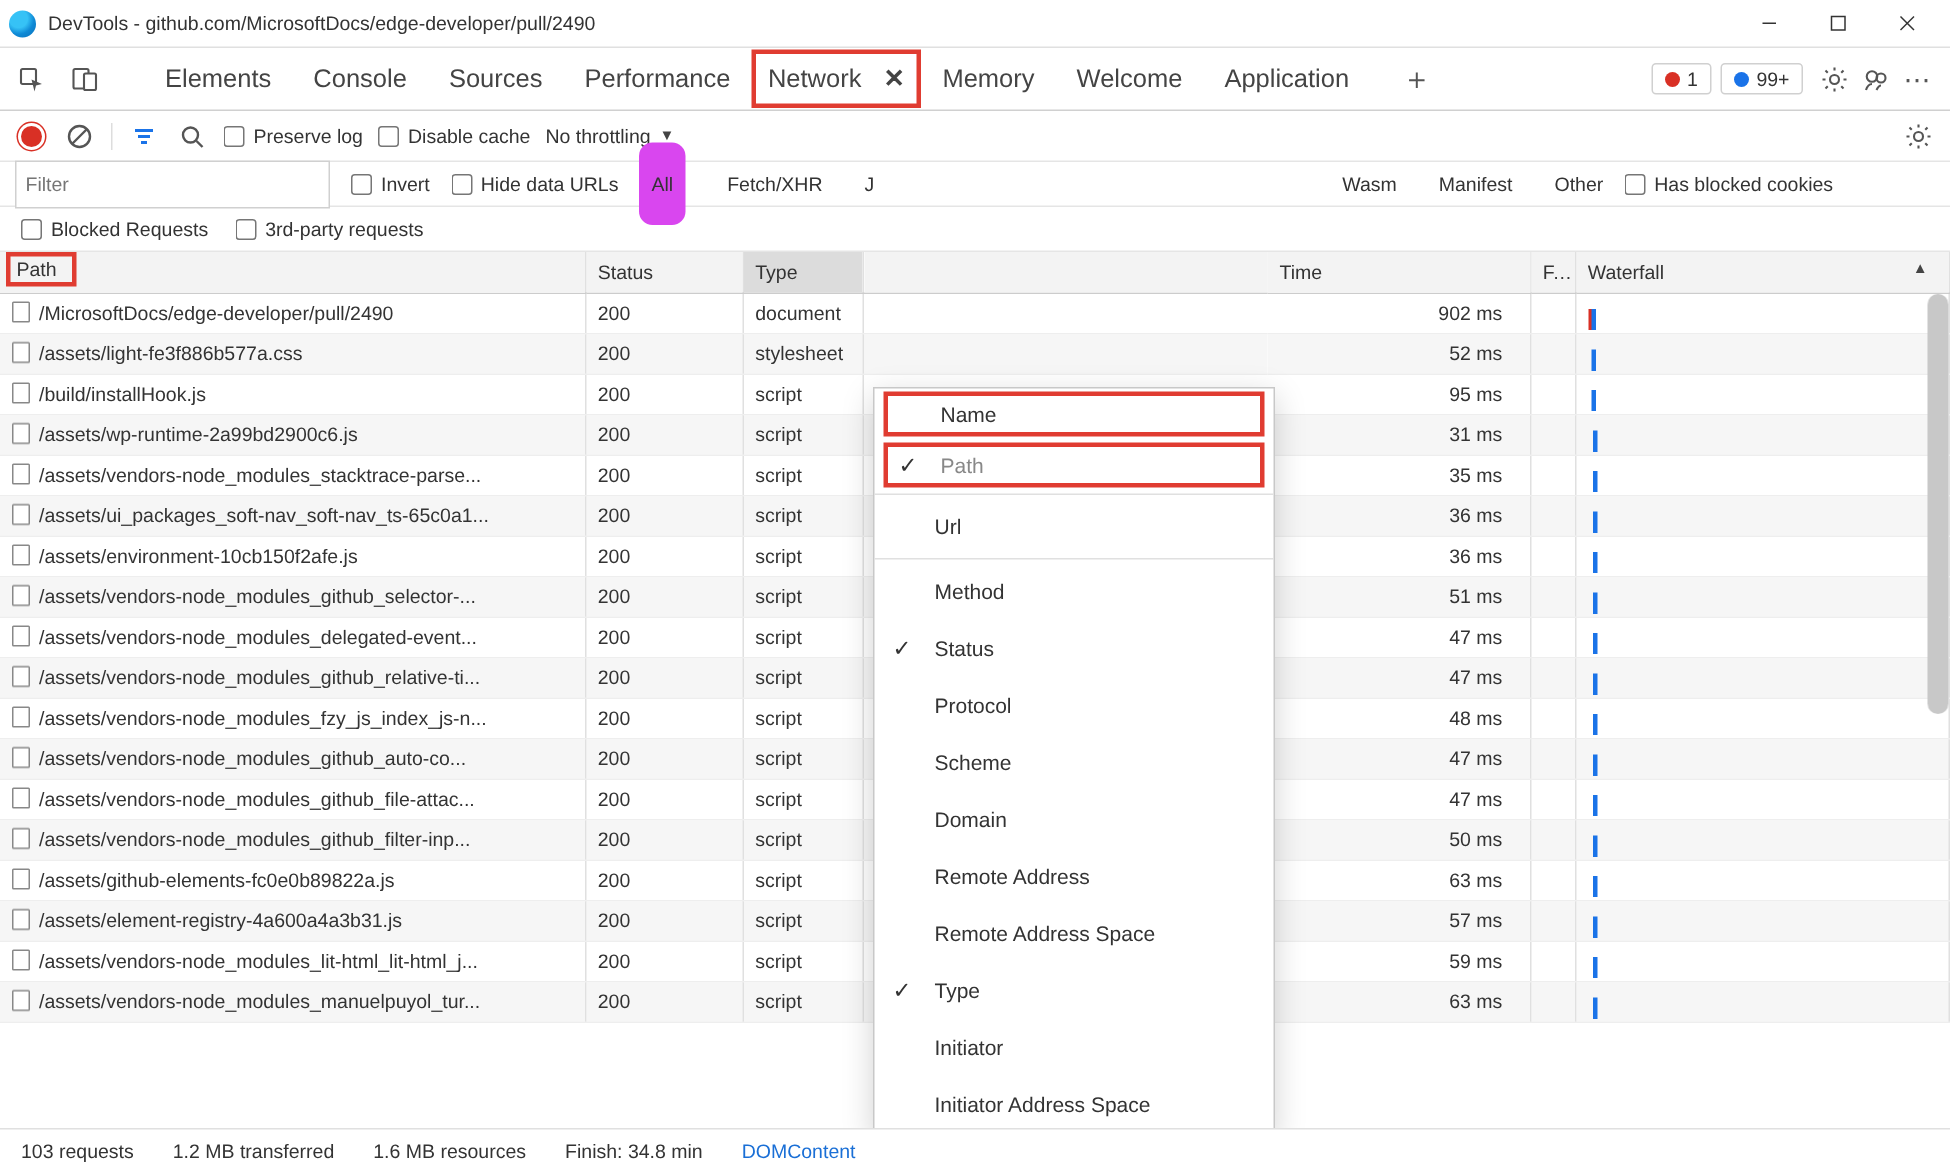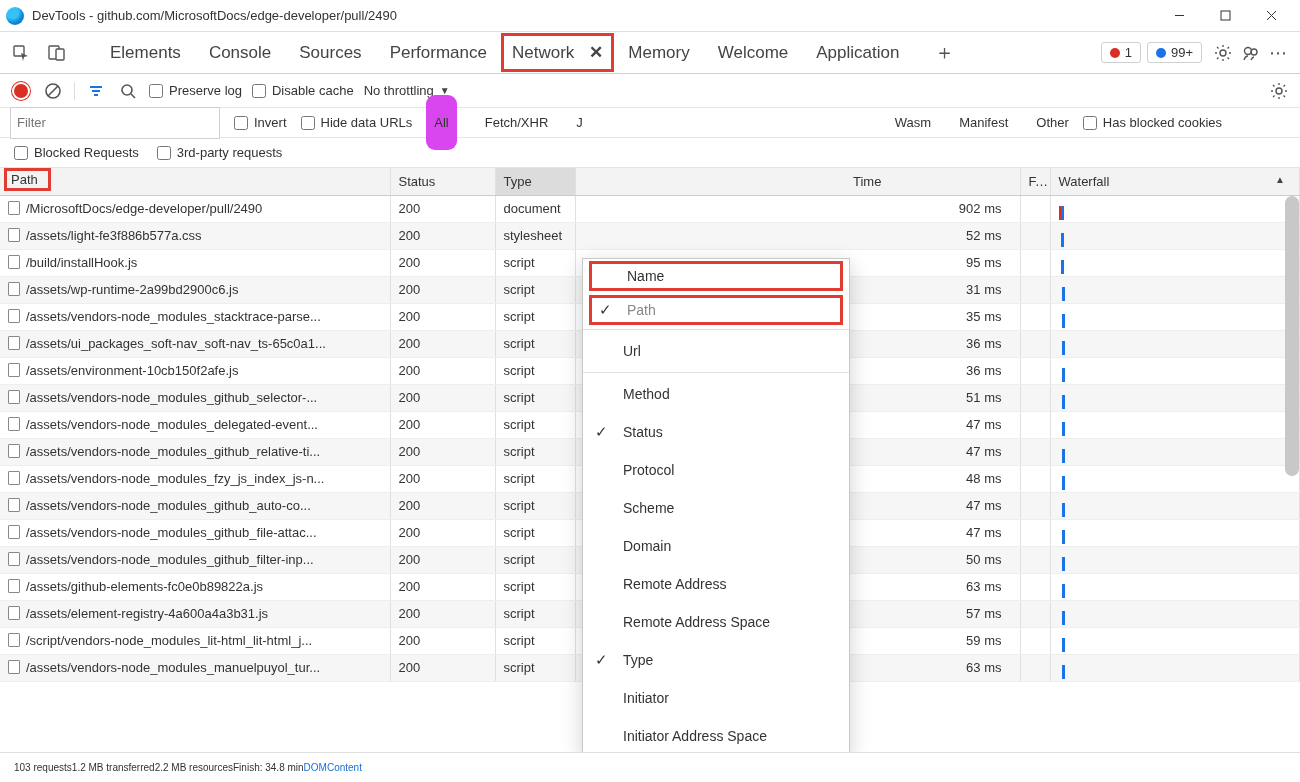--- a/index.html
+++ b/index.html
@@ -182,23 +182,23 @@
   .wf-bar.red { background:#d93025; left:0; }
   
   .scrollbar-v {
     position:absolute; right:1px; top:28px; width:14px; height:280px;
     background:#c8c8c8; border-radius:7px;
   }
   
   .status-bar {
     height: 30px;
     display:flex; align-items:center;
-    padding: 0 14px; gap: 0;
+    padding: 0 14px; gap: 26px;
     border-top:1px solid #e0e0e0;
-    font-size:10px;
+    font-size:13px;
   }
   .status-bar .dcl { color:#1a6fd6; }
 
   
   .context-menu {
     position: absolute;
     left: 582px; top: 90px;
     width: 268px;
     background:#fff;
     border:1px solid #c8c8c8;
@@ -620,21 +620,21 @@
     <td class="col-time">57 ms</td>
     <td class="col-f"></td>
     <td class="col-waterfall">
       <div class="wf-cell">
 
         <span class="wf-bar" style="left:3px;"></span>
       </div>
     </td>
         </tr>
         <tr>
-    <td class="col-path"><span class="file-icon"></span><span>/script/vendors-node_modules_lit-html_lit-html_j...</span></td>
+    <td class="col-path"><span class="file-icon"></span><span>/assets/vendors-node_modules_lit-html_lit-html_j...</span></td>
     <td class="col-status">200</td>
     <td class="col-type">script</td>
     <td class="col-gap"></td>
     <td class="col-time">59 ms</td>
     <td class="col-f"></td>
     <td class="col-waterfall">
       <div class="wf-cell">
 
         <span class="wf-bar" style="left:3px;"></span>
       </div>
@@ -702,16 +702,16 @@
       </div>
       <div class="item">
         <span>Initiator Address Space</span>
       </div>
     </div>
 </div>
 
 <div class="status-bar">
   <span>103 requests</span>
   <span>1.2 MB transferred</span>
-  <span>2.2 MB resources</span>
+  <span>1.6 MB resources</span>
   <span>Finish: 34.8 min</span>
   <span class="dcl">DOMContent</span>
 </div>
 
 </body></html>

